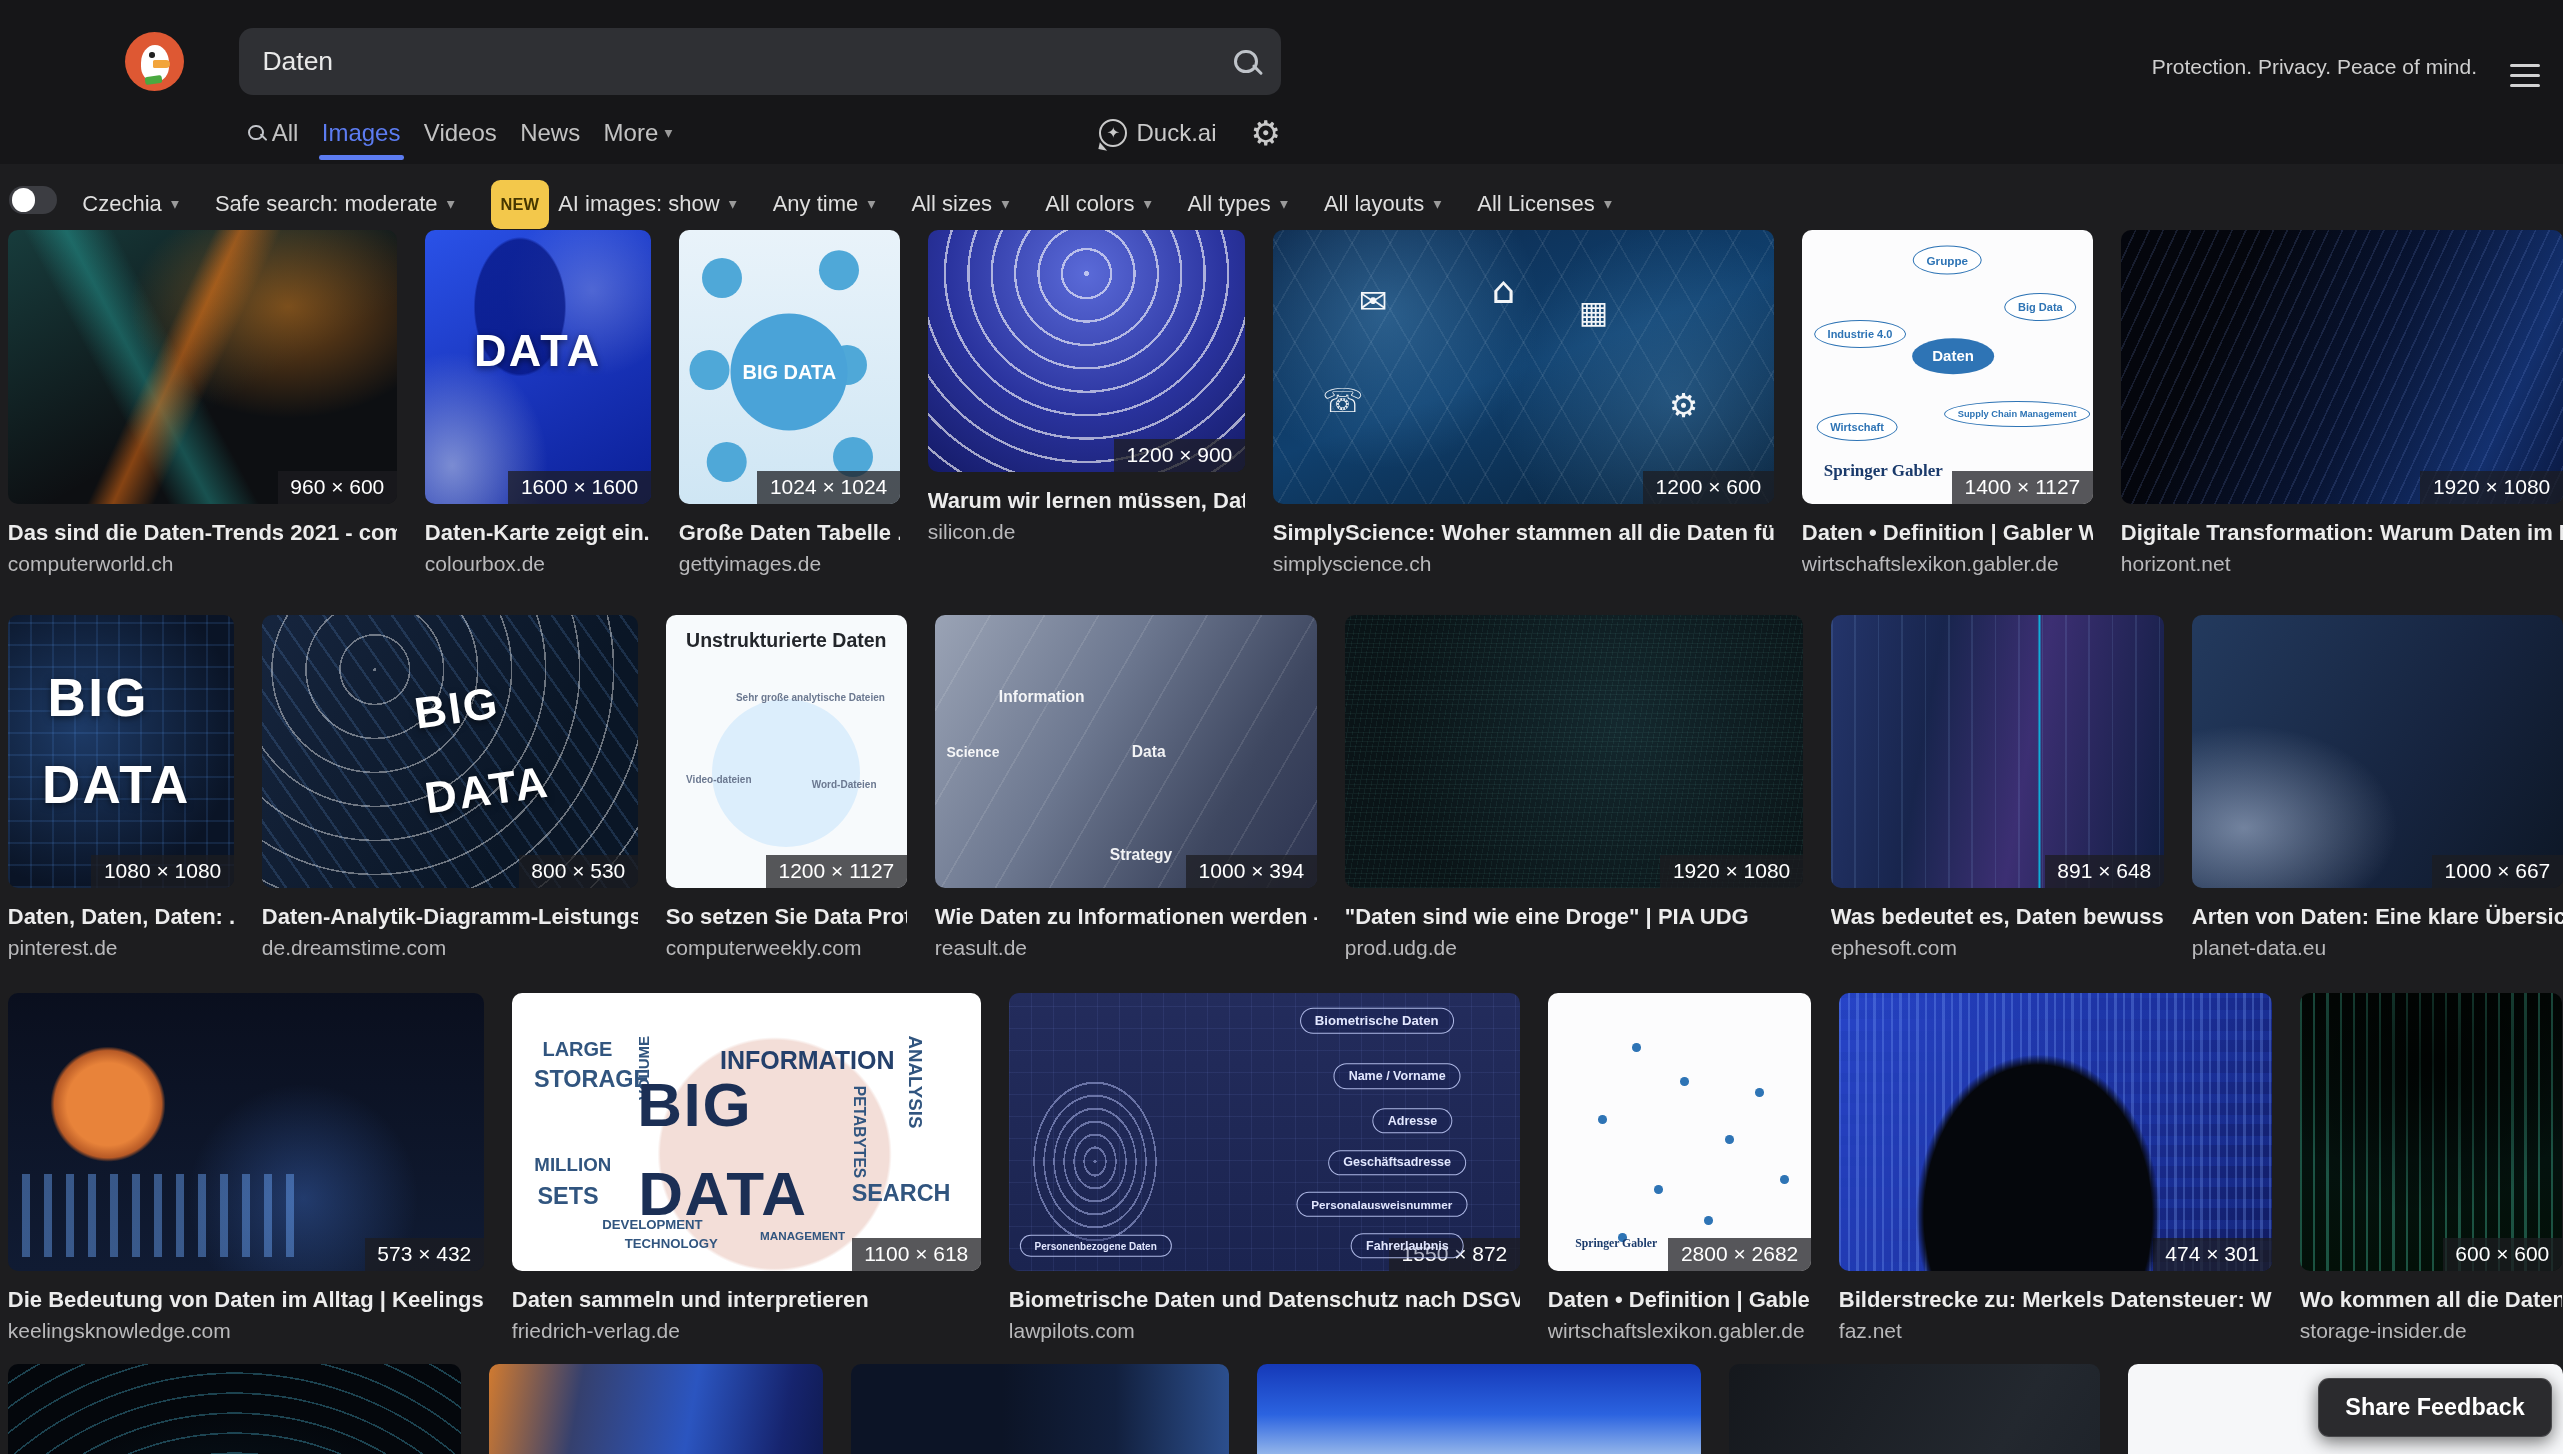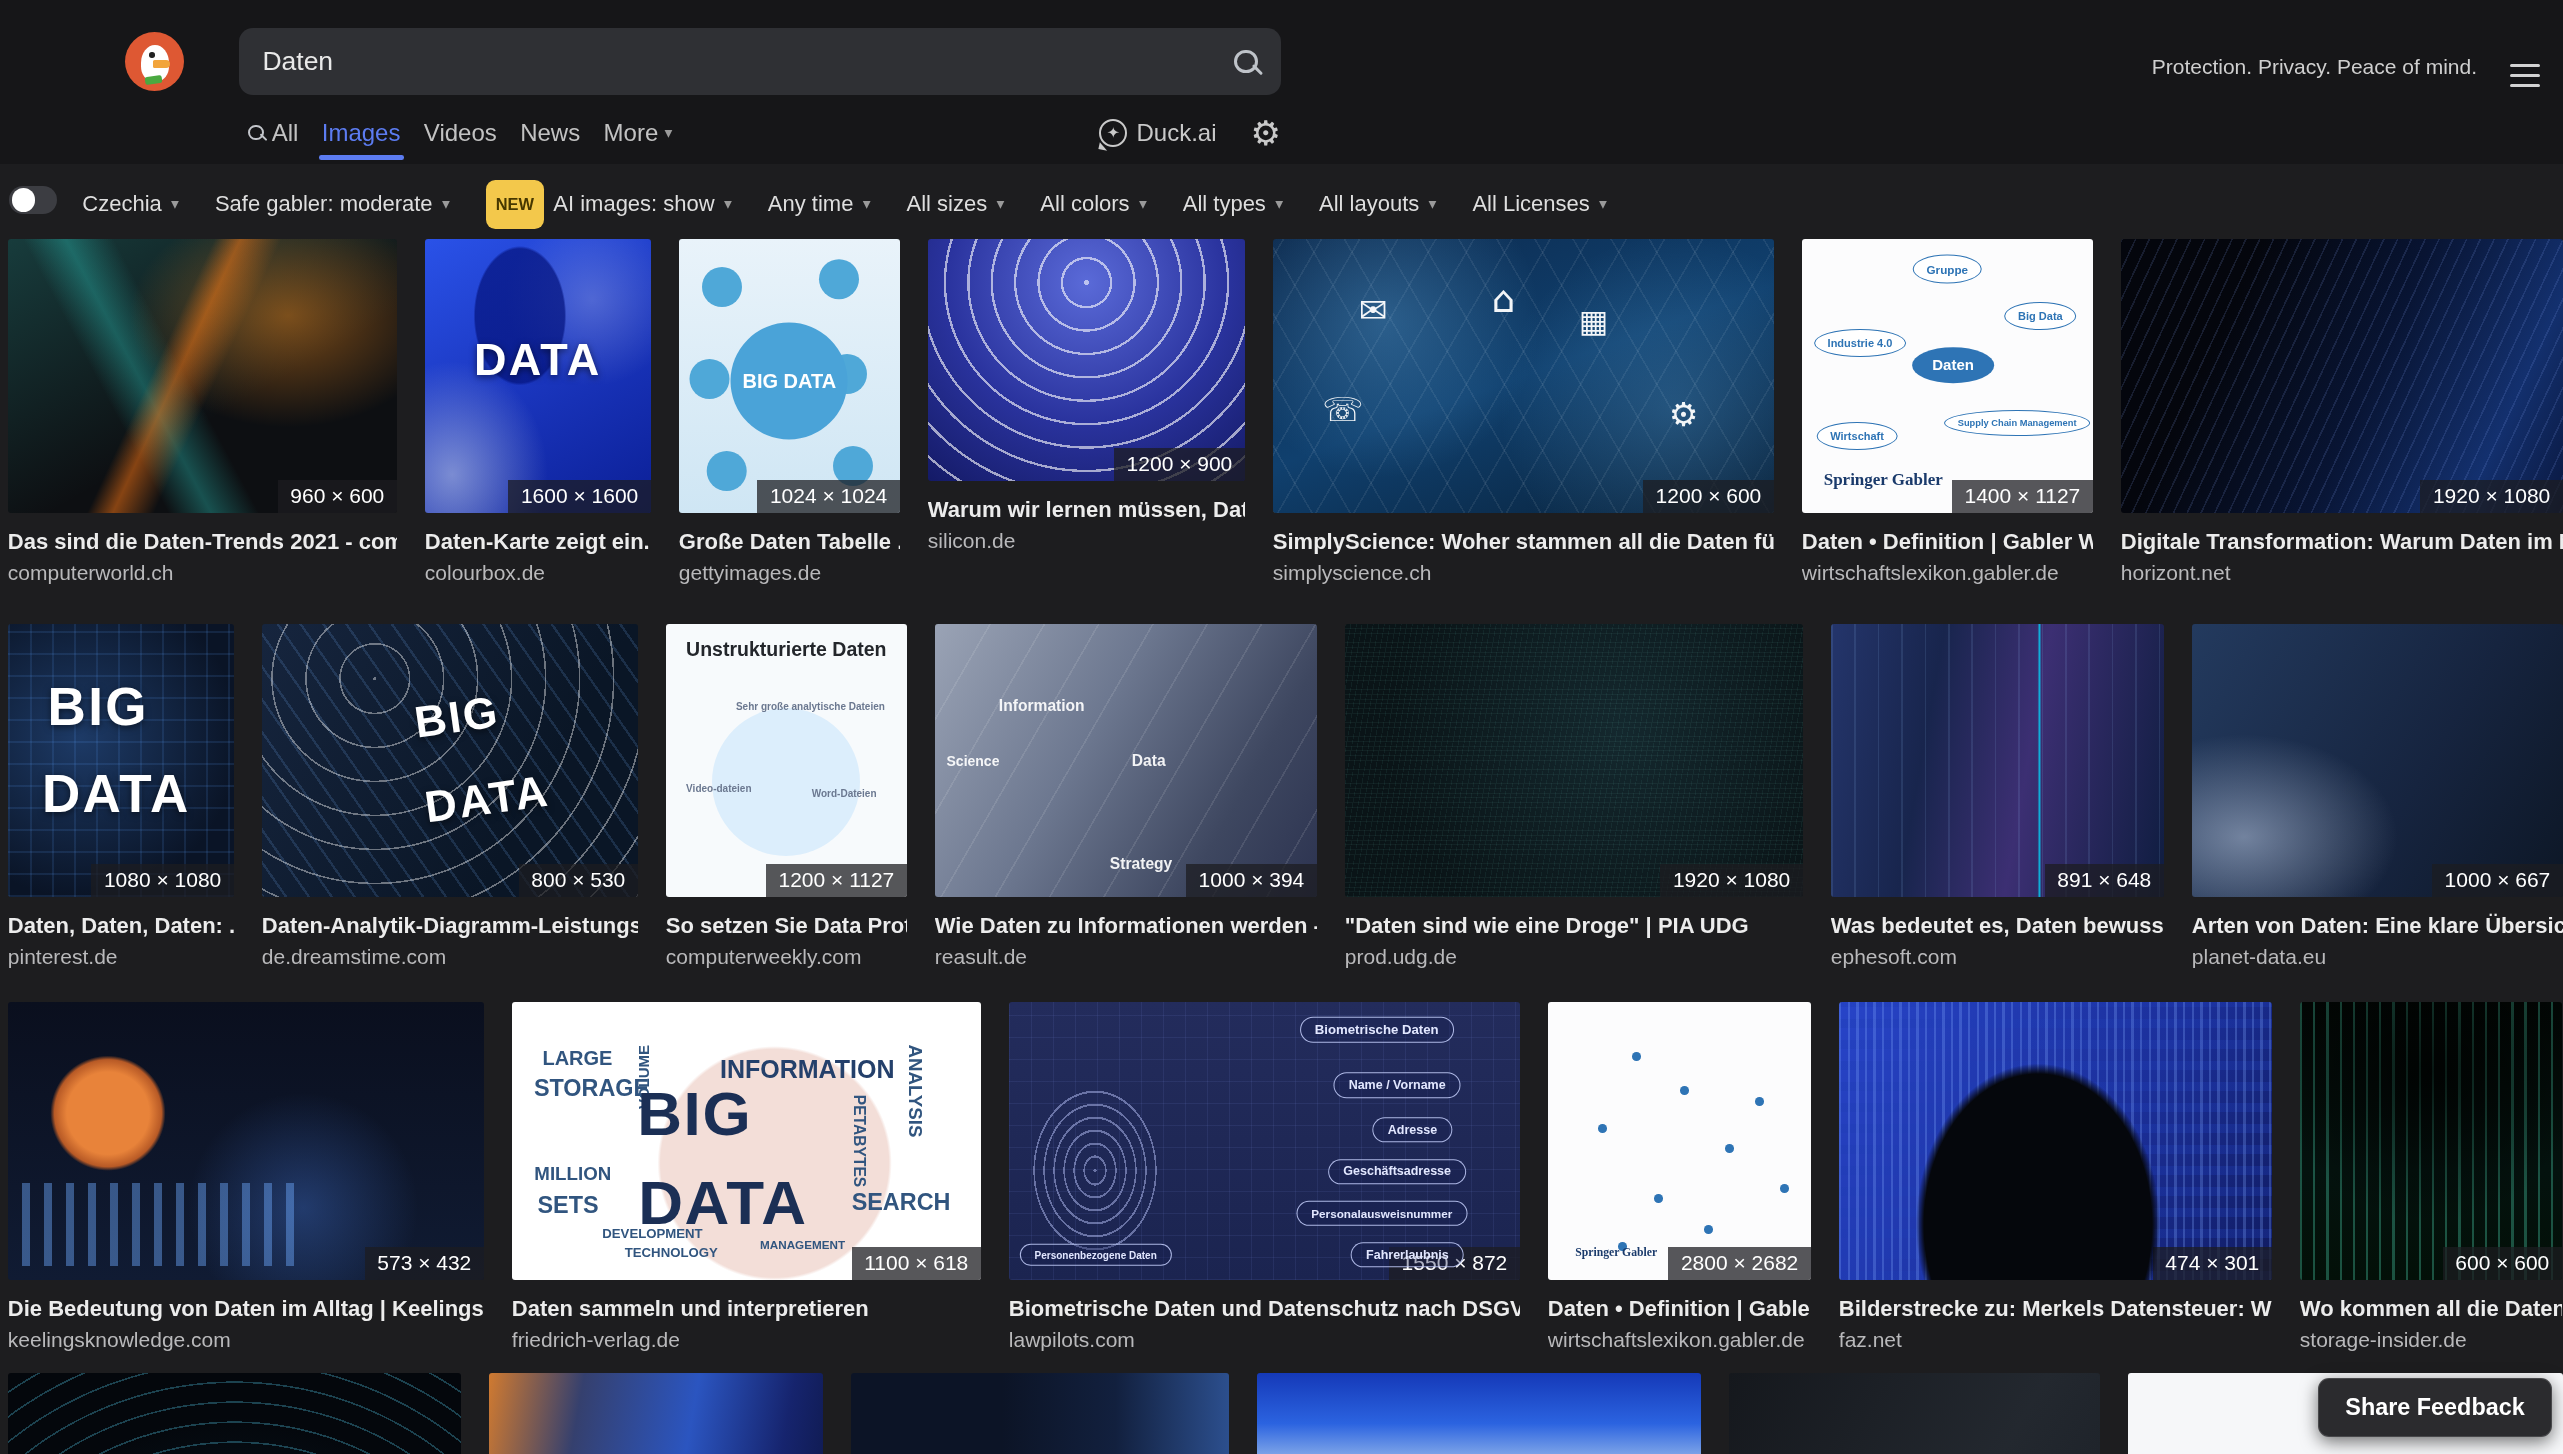--- a/index.html
+++ b/index.html
@@ -43,21 +43,21 @@
   .filterbar{position:absolute;left:0;top:164px;width:2563px;height:72px;display:flex;align-items:center;padding-left:9.3px;}
   .toggle{width:48px;height:28px;border-radius:14px;background:#3c3d42;position:relative;flex:none;cursor:pointer;}
   .toggle .knob{position:absolute;left:2.3px;top:2.3px;width:23.4px;height:23.4px;border-radius:50%;background:#fff;}
   .filter-items{display:flex;align-items:center;gap:36px;margin-left:25px;}
   .filter-item{display:flex;align-items:center;gap:9.3px;font-size:22px;color:#dedede;cursor:pointer;white-space:nowrap;margin-top:8px;}
   .new-badge{display:inline-block;background:#f3c84b;color:#463700;font-size:16.4px;font-weight:700;padding:15px 10px;border-radius:9.3px;}
 
   
   .row{position:absolute;left:7.8px;display:flex;gap:28px;}
   figure.tile{flex:none;}
-  .thumb{position:relative;overflow:hidden;border-radius:3px;background:#111;margin-top:9px;}
+  .thumb{position:relative;overflow:hidden;border-radius:10px;background:#111;}
   .size-badge{position:absolute;right:0;bottom:0;background:rgba(28,28,32,.74);color:#fff;font-size:21px;padding:4.7px 12.5px;white-space:nowrap;}
   .t-title{margin-top:15.6px;font-size:22px;font-weight:700;color:#ececec;white-space:nowrap;overflow:hidden;max-width:100%;}
   .t-domain{margin-top:6.2px;font-size:21px;color:#b9b9bb;white-space:nowrap;overflow:hidden;}
   .mark{position:absolute;transform:translate(-50%,-50%);white-space:nowrap;z-index:2;}
   .mk-big{color:#fff;font-weight:800;letter-spacing:2.3px;text-shadow:0 2.3px 7.8px rgba(0,0,0,.55);}
   .mk-navy{color:#1b2f55;font-weight:800;letter-spacing:1.6px;}
   .mk-cloud{color:#31557f;font-weight:800;}
   .mk-cloudb{color:#24406b;font-weight:800;}
   .mk-wordlight{color:rgba(255,255,255,.92);font-weight:600;}
   .mk-iconw{color:rgba(255,255,255,.95);font-family:"DejaVu Sans",sans-serif;}
@@ -218,21 +218,21 @@
 <div class="filterbar">
   <span class="toggle">
       <span class="knob"></span>
     </span>
   <div class="filter-items" id="filter-items">
       <div class="filter-item">
         <span>Czechia</span>
         <span class="caret">▾</span>
       </div>
       <div class="filter-item">
-        <span>Safe gabler: moderate</span>
+        <span>Safe search: moderate</span>
         <span class="caret">▾</span>
       </div>
       <div class="filter-item">
         <span class="new-badge">NEW</span>
         <span>AI images: show</span>
         <span class="caret">▾</span>
       </div>
       <div class="filter-item">
         <span>Any time</span>
         <span class="caret">▾</span>

